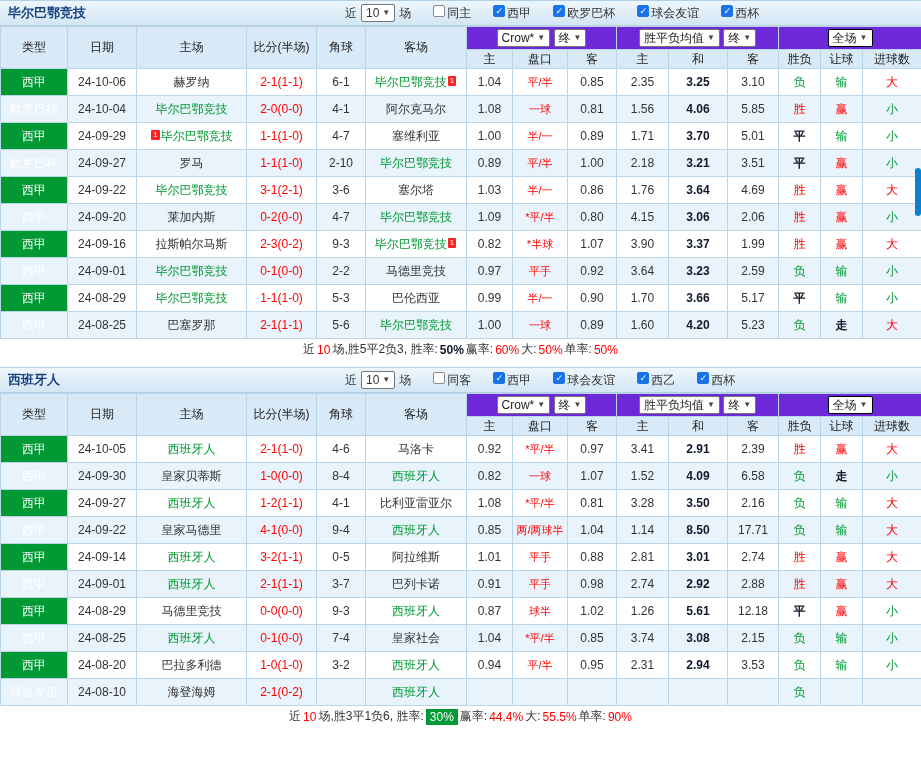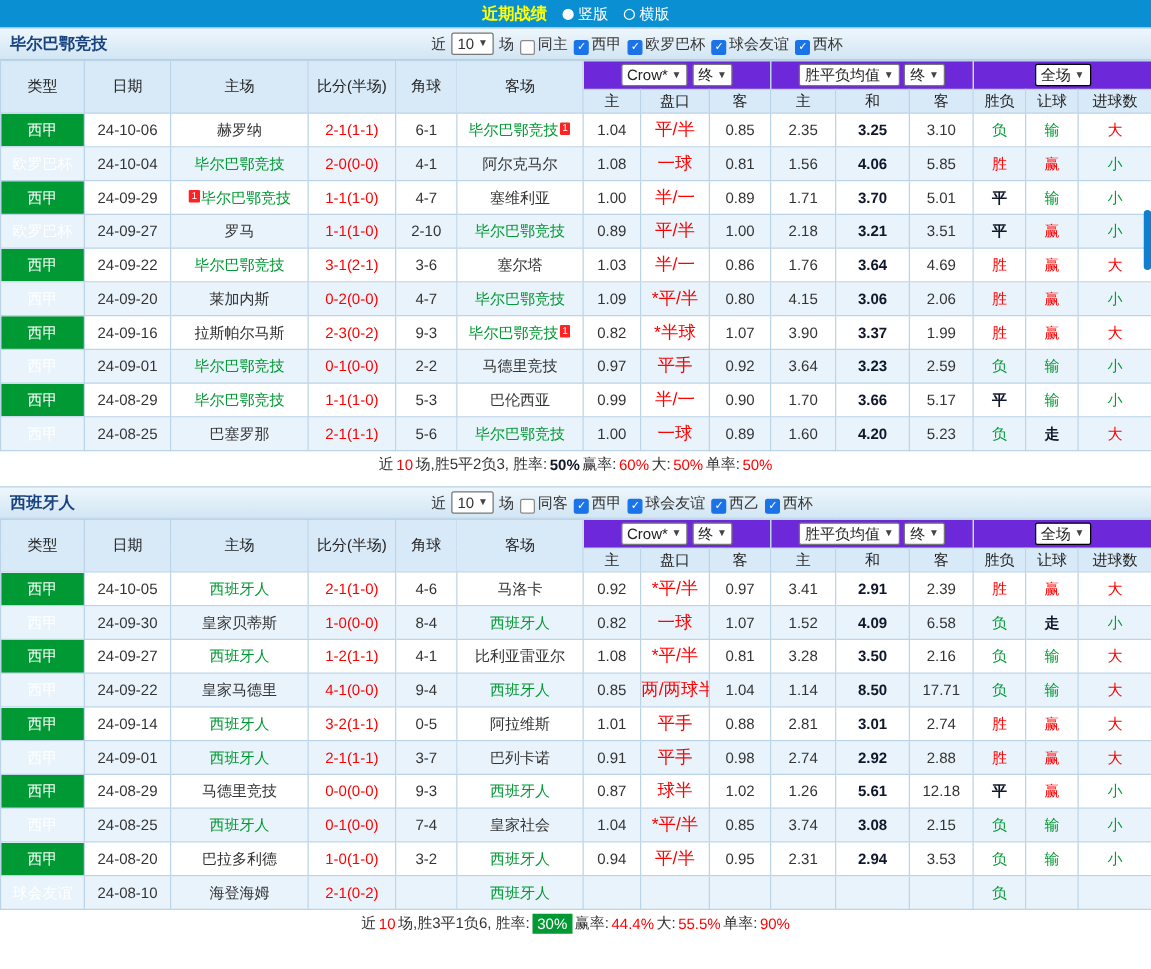--- a/index.html
+++ b/index.html
@@ -16,21 +16,21 @@
 
   
   .section-header { position:relative; height:26px; background:linear-gradient(#eef6fc,#d2e6f4); border-top:1px solid #b3cfe6; border-bottom:1px solid #b3cfe6; display:flex; align-items:center; }
   .team-name { margin-left:8px; font-weight:bold; color:#19437f; font-size:13px; }
   .filters { position:absolute; left:345px; display:flex; align-items:center; gap:4px; white-space:nowrap; }
 
   .select { display:inline-flex; align-items:center; gap:3px; background:#fff; border:1px solid #767676; padding:1px 4px; border-radius:2px; line-height:14px; cursor:pointer; }
   .select .sel-arrow { font-size:8px; color:#444; }
   .select.scope { border-color:#000; }
 
-  .chk { display:inline-flex; align-items:flex-end; gap:2px; margin-left:1px; cursor:pointer; }
+  .chk { display:inline-flex; align-items:flex-start; gap:2px; margin-left:18px; cursor:pointer; }
   .box { width:12px; height:12px; border:1px solid #8a8a8a; background:#fff; border-radius:2px; display:inline-flex; align-items:center; justify-content:center; font-size:9px; color:#fff; }
   .chk[data-checked="true"] .box { background:#1a73e8; border-color:#1a73e8; }
   .chk[data-checked="true"] .box::after { content:"✓"; }
 
   
   table { border-collapse:collapse; table-layout:fixed; width:921px; }
   th, td { border:1px solid #bcd4e8; text-align:center; padding:0; white-space:nowrap; overflow:hidden; }
   thead th { background:#d8e9f7; font-weight:normal; color:#222; }
   .hdr-top th { height:23px; }
   .hdr-bot th { height:19px; }
@@ -40,48 +40,37 @@
 
   td.type { color:#fff; }
   .type-green { background:#009933; }
   .type-purple { background:#800080; }
   .type-teal { background:#2aa4c5; }
 
   .c-red { color:#ff0000; }
   .c-green { color:#009933; }
   .c-blue { color:#0f172a;font-weight:bold; }
   .team-green { color:#009933; }
-  .hand { font-size:14px; }
+  .hand { font-size:11px; }
 
   .card { display:inline-block; background:#ff2222; color:#fff; font-size:8px; line-height:10px; padding:0 2px; vertical-align:top; margin:2px 1px 0; border-radius:1px; }
 
   .summary { height:21px; display:flex; align-items:center; justify-content:center; }
   .summary span { margin:0 1px; }
   .badge-green { background:#009933; color:#fff; padding:1px 4px; }
 
   .gap { height:7px; background:#fff; }
 
   .scroll-thumb { position:absolute; right:0; top:168px; width:6px; height:48px; background:#0f7fd0; border-radius:3px; cursor:pointer; }
 </style>
 </head>
 <body>
 
 <div class="page">
 
-  <div class="topbar">
-    <span class="title">近期战绩</span>
-    <span class="radio">
-      <span class="dot sel"></span>
-      <span>竖版</span>
-    </span>
-    <span class="radio">
-      <span class="dot"></span>
-      <span>横版</span>
-    </span>
-  </div>
 
   <div class="block">
     <div class="section-header">
       <span class="team-name">毕尔巴鄂竞技</span>
       <div class="filters">
         <span>近</span>
         <span class="select">
           <span>10</span>
           <span class="sel-arrow">▼</span>
         </span>

